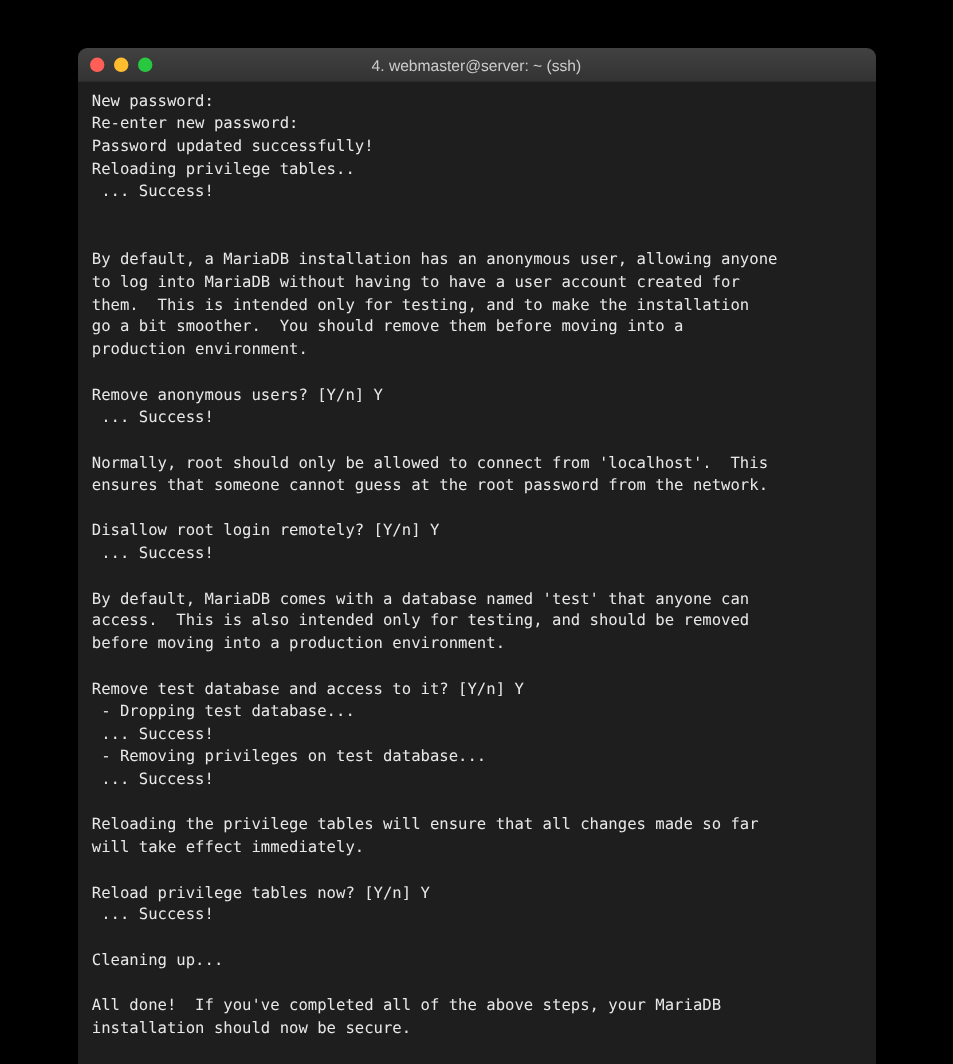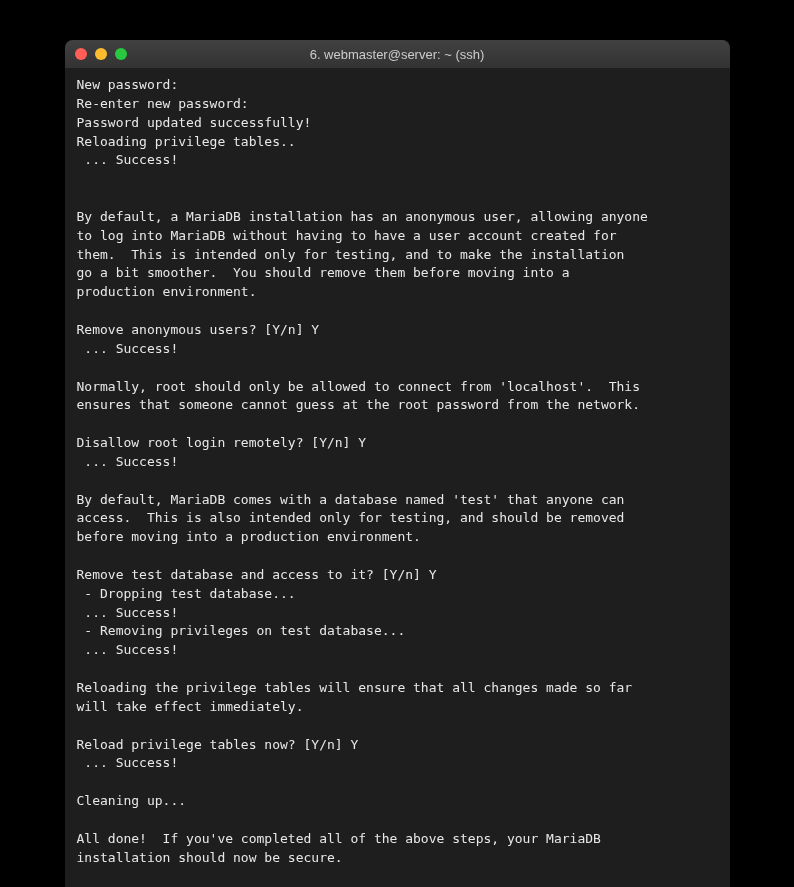--- a/index.html
+++ b/index.html
@@ -71,21 +71,21 @@
 </head>
 <body>
 
 <div class="window">
   <div class="titlebar">
     <div class="traffic-lights">
       <div class="light red"></div>
       <div class="light yellow"></div>
       <div class="light green"></div>
     </div>
-    <div class="title">6. webmaster@server: ~ (ssh)</div>
+    <div class="title">4. webmaster@server: ~ (ssh)</div>
   </div>
   <div class="terminal-body">New password:
 Re-enter new password:
 Password updated successfully!
 Reloading privilege tables..
  ... Success!
 
 
 By default, a MariaDB installation has an anonymous user, allowing anyone
 to log into MariaDB without having to have a user account created for

